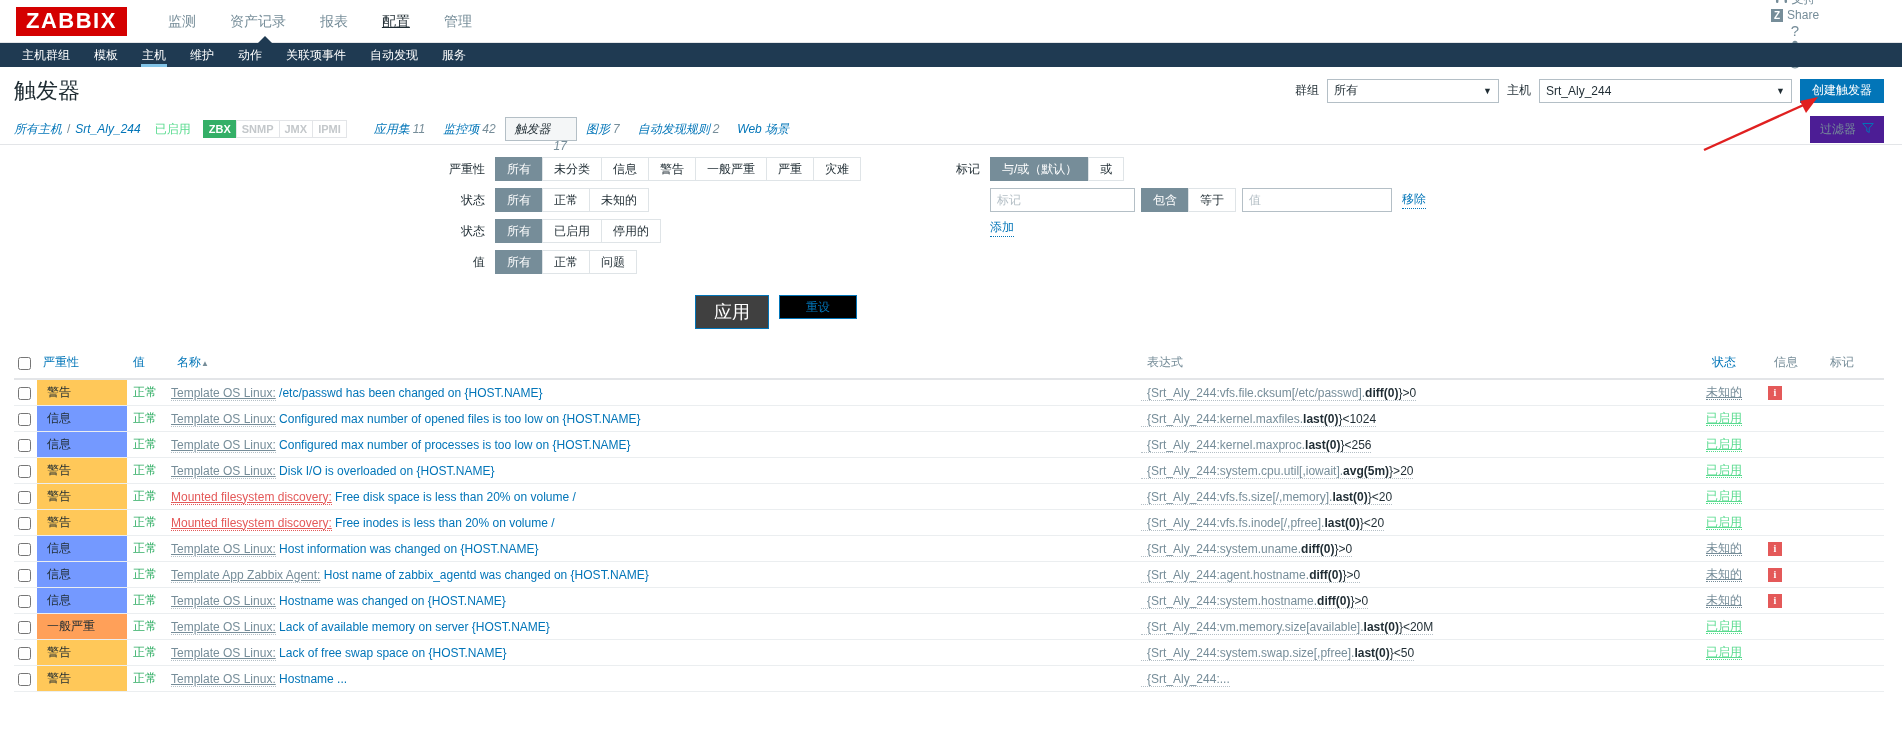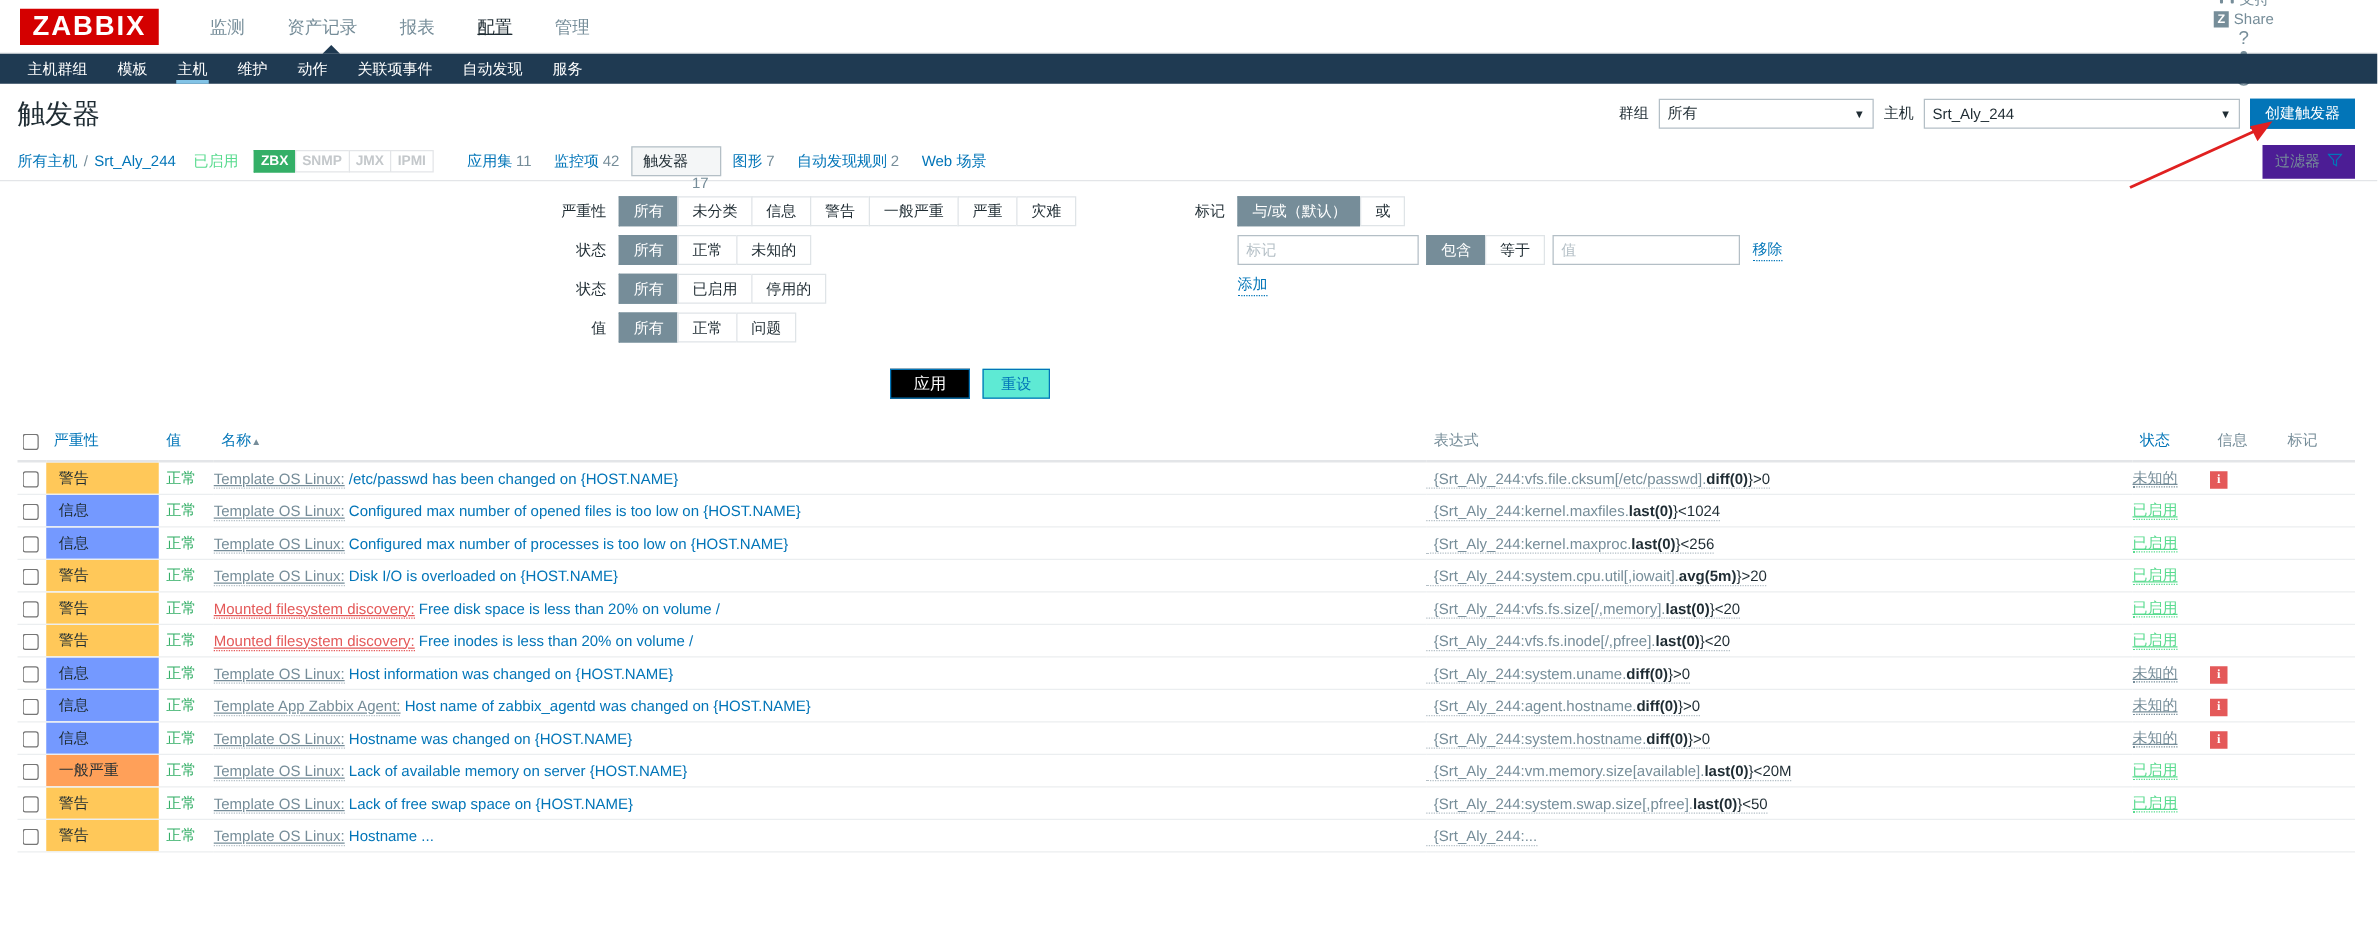--- a/index.html
+++ b/index.html
@@ -150,21 +150,21 @@
 
   
   .crumbrow {
     display: flex; align-items: center;
     padding: 0 18px 0 14px;
     height: 30px;
     background: #fff;
     font-size: 12px;
     position: relative;
   }
-  .crumbrow a { color: #0275b8; text-decoration: none; }
+  .crumbrow a { color: #0275b8; text-decoration: none; font-style: italic; }
   .crumb-sep { color: #768d99; margin: 0 5px; }
   .crumb-status { color: #59db8f; margin-left: 14px; }
   .iftabs { display: flex; margin-left: 12px; text-align: center; }
   .iftab {
     font-size: 11px; font-weight: bold;
     padding: 1px 5px; line-height: 14px;
     color: #c4c8cb; border: 1px solid #e3e5e8;
     border-right: none;
   }
   .iftab:last-child { border-right: 1px solid #e3e5e8; }
@@ -235,31 +235,31 @@
     font-family: "Liberation Sans", sans-serif;
   }
   .tin::placeholder { color: #b4bfc6; }
   .lnk { color: #0275b8; text-decoration: none; font-size: 12px; border-bottom: 1px dotted #0275b8; }
   .filterbtns {
     display: flex; justify-content: center; gap: 10px;
     padding: 14px 0 8px 0;
     margin-right: 350px;
   }
   .btn-ghost {
-    background: #5eead4; color: #0275b8;
+    background: #000000; color: #0275b8;
     border: 1px solid #0275b8;
-    height: 24px; padding: 0 14px;
+    height: 24px; padding: 0 26px;
     font-size: 12px; cursor: pointer;
     font-family: "Liberation Sans", sans-serif;
   }
   .btn-apply {
-    background: #000000; color: #fff;
+    background: #404040; color: #fff;
     border: 1px solid #0275b8;
-    height: 24px; padding: 0 18px;
-    font-size: 13px; cursor: pointer;
+    height: 34px; padding: 0 18px;
+    font-size: 18px; cursor: pointer;
     font-family: "Liberation Sans", sans-serif;
   }
 
   
   .tblwrap { background: #fff; padding: 0 18px 0 14px; }
   table.list { width: 100%; border-collapse: collapse; font-size: 12px; }
   table.list thead th {
     text-align: left;
     font-weight: normal;
     color: #768d99;

